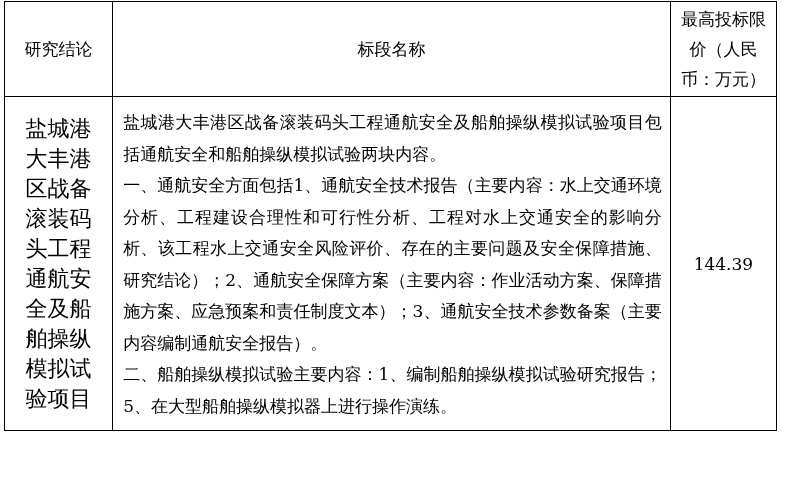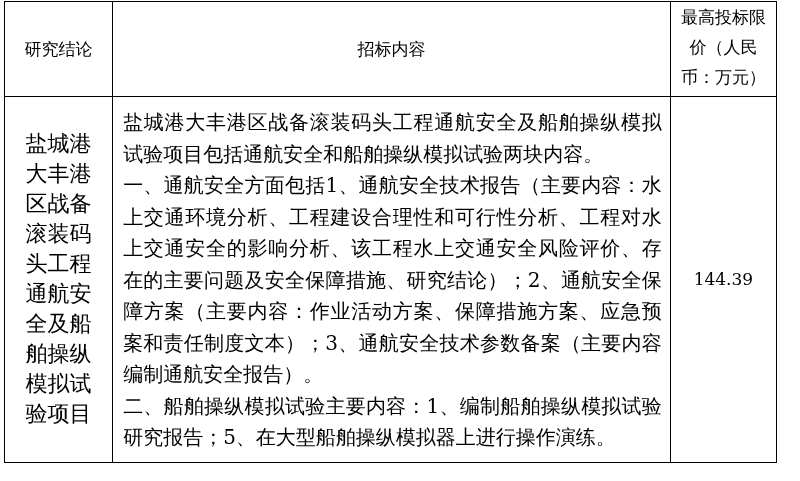--- a/index.html
+++ b/index.html
@@ -39,32 +39,31 @@
     height: 94px;
     text-align: center;
     font-size: 17px;
     line-height: 30px;
   }
   thead .hdr-inner {
     padding: 0 10px;
   }
   thead .hdr-price {
     padding: 0 8px;
-    font-family: Liberation Mono, monospace;
   }
 
   tbody td.cell-name {
     text-align: center;
     font-size: 22px;
     line-height: 30px;
     padding: 0 12px;
   }
   tbody td.cell-content {
     text-align: left;
-    font-size: 20px;
+    font-size: 17px;
     line-height: 31.5px;
     padding: 10px 8px 8px 10px;
     vertical-align: top;
   }
   tbody td.cell-price {
     text-align: center;
     font-size: 17px;
     line-height: 28px;
     margin-top: 41px;
   }
@@ -86,21 +85,21 @@
       <col class="col-name">
       <col class="col-content">
       <col class="col-price">
     </colgroup>
     <thead>
       <tr>
         <td>
           <div class="hdr-inner">研究结论</div>
         </td>
         <td>
-          <div class="hdr-inner">招标内容</div>
+          <div class="hdr-inner">标段名称</div>
         </td>
         <td>
           <div class="hdr-price">最高投标限价（人民币：万元）</div>
         </td>
       </tr>
     </thead>
     <tbody>
       <tr>
         <td class="cell-name">盐城港大丰港区战备滚装码头工程通航安全及船舶操纵模拟试验项目</td>
         <td class="cell-content">

